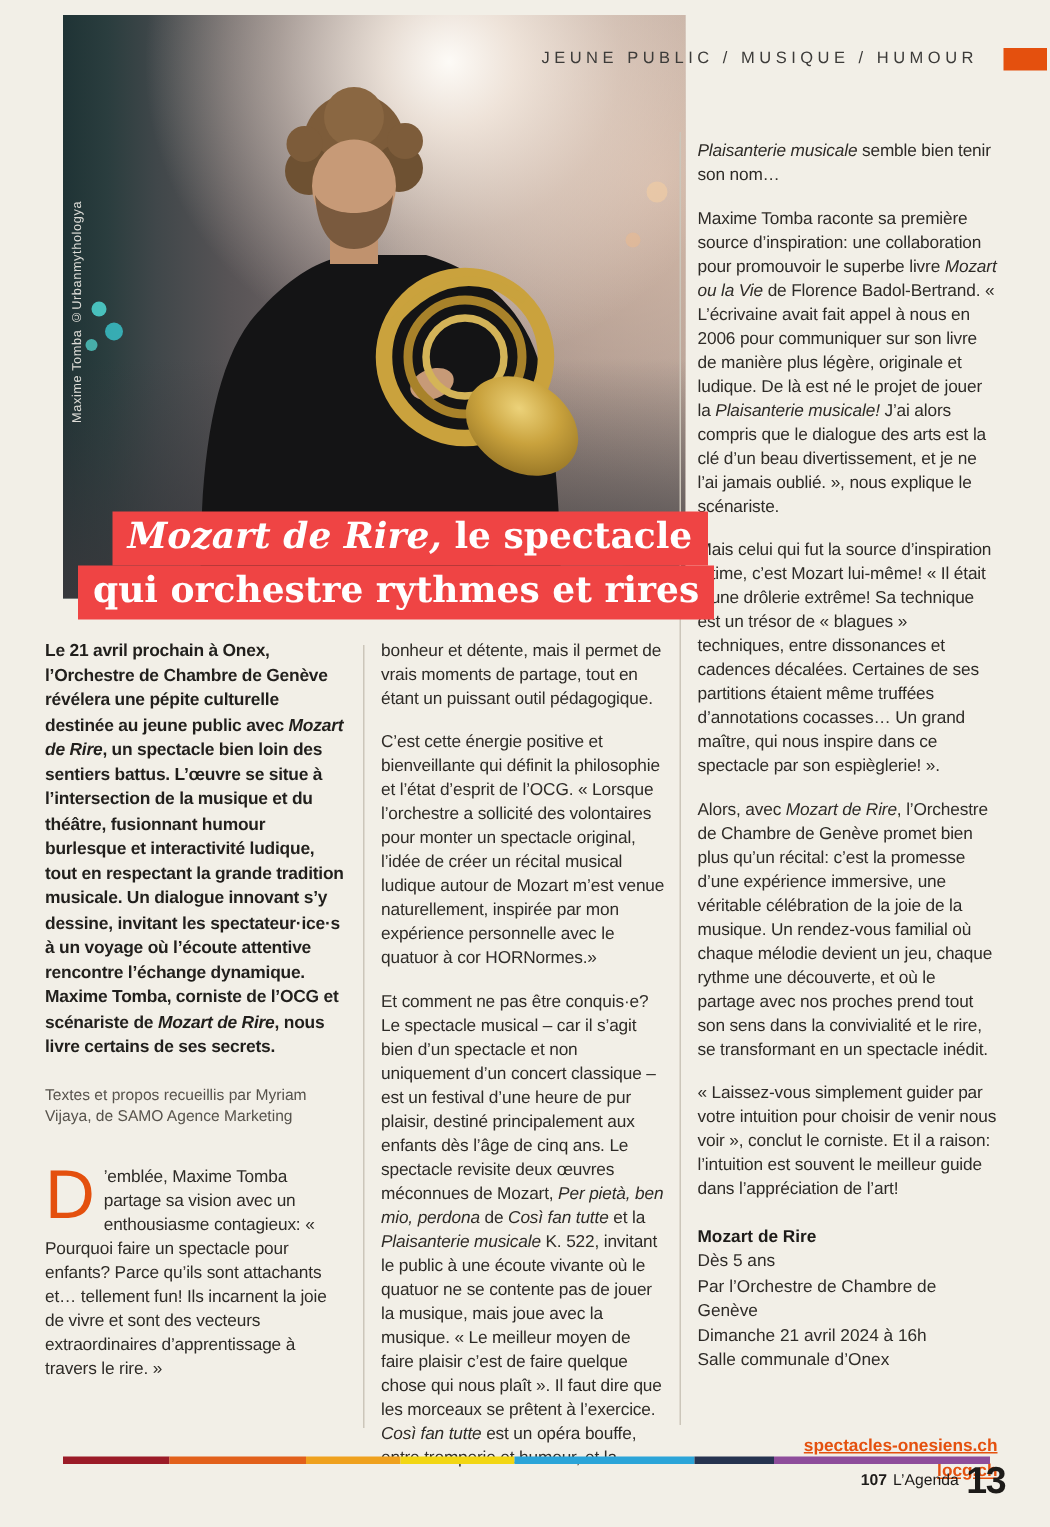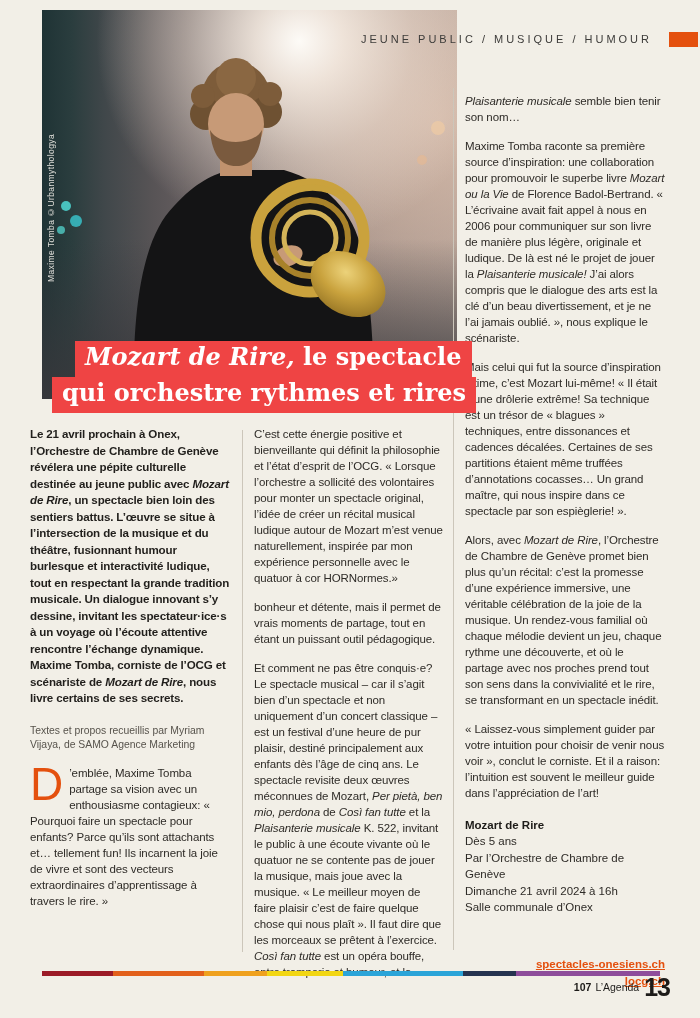--- a/index.html
+++ b/index.html
@@ -50,21 +50,21 @@
   
   .col{position:absolute;z-index:2;}
   #col1{left:30px;top:426px;width:200px;}
   #col2{left:254px;top:426px;width:191px;}
   #col3{left:465px;top:93px;width:200px;}
   .vdiv{position:absolute;width:1px;background:#ccc6ba;z-index:1;}
   #vdiv1{left:242px;top:430px;height:522px;}
   #vdiv2{left:453px;top:88px;height:862px;}
   .para{margin:0 0 13px;font-size:11.5px;line-height:16px;letter-spacing:-0.1px;color:#2e2b27;}
   .intro{font-weight:bold;font-size:11.6px;line-height:16.5px;color:#211f1c;letter-spacing:-0.15px;}
-  .byline{font-size:10.4px;line-height:14.5px;color:#57534c;margin:17px 0 12px;letter-spacing:0;}
+  .byline{font-size:10.4px;line-height:14.5px;color:#57534c;margin:17px 0 24px;letter-spacing:0;}
   .dropcap{
     float:left;color:#e4500e;font-size:46px;line-height:34px;
     padding:2px 6px 0 0;font-weight:400;
   }
   
   .info-title{font-weight:bold;font-size:11.5px;line-height:16px;color:#1d1b18;margin:16px 0 0;}
   .info-line{font-size:11.5px;line-height:16.5px;color:#2e2b27;}
   .links{margin-top:40px;text-align:right;}
   .weblink{
     display:block;color:#e4500e;font-weight:bold;font-size:11.5px;line-height:17px;
@@ -140,22 +140,22 @@
 <div class="vdiv" id="vdiv1"></div>
 <div class="vdiv" id="vdiv2"></div>
 
 <div class="col" id="col1">
   <p class="para intro"><span>Le 21 avril prochain à Onex, l’Orchestre de Chambre de Genève révélera une pépite culturelle destinée au jeune public avec </span><span class="it">Mozart de Rire</span><span>, un spectacle bien loin des sentiers battus. L’œuvre se situe à l’intersection de la musique et du théâtre, fusionnant humour burlesque et interactivité ludique, tout en respectant la grande tradition musicale. Un dialogue innovant s’y dessine, invitant les spectateur·ice·s à un voyage où l’écoute attentive rencontre l’échange dynamique. Maxime Tomba, corniste de l’OCG et scénariste de </span><span class="it">Mozart de Rire</span><span>, nous livre certains de ses secrets.</span></p>
   <p class="para byline">Textes et propos recueillis par Myriam Vijaya, de SAMO Agence Marketing</p>
   <p class="para"><span class="dropcap">D</span><span><span>’emblée, Maxime Tomba partage sa vision avec un enthousiasme contagieux: « Pourquoi faire un spectacle pour enfants? Parce qu’ils sont attachants et… tellement fun! Ils incarnent la joie de vivre et sont des vecteurs extraordinaires d’apprentissage à travers le rire. »</span></span></p>
 </div>
 
 <div class="col" id="col2">
+  <p class="para"><span>bonheur et détente, mais il permet de vrais moments de partage, tout en étant un puissant outil pédagogique.</span></p>
   <p class="para"><span>C’est cette énergie positive et bienveillante qui définit la philosophie et l’état d’esprit de l’OCG. « Lorsque l’orchestre a sollicité des volontaires pour monter un spectacle original, l’idée de créer un récital musical ludique autour de Mozart m’est venue naturellement, inspirée par mon expérience personnelle avec le quatuor à cor HORNormes.»</span></p>
-  <p class="para"><span>bonheur et détente, mais il permet de vrais moments de partage, tout en étant un puissant outil pédagogique.</span></p>
   <p class="para"><span>Et comment ne pas être conquis·e? Le spectacle musical – car il s’agit bien d’un spectacle et non uniquement d’un concert classique – est un festival d’une heure de pur plaisir, destiné principalement aux enfants dès l’âge de cinq ans. Le spectacle revisite deux œuvres méconnues de Mozart, </span><span class="it">Per pietà, ben mio, perdona</span><span> de </span><span class="it">Così fan tutte</span><span> et la </span><span class="it">Plaisanterie musicale</span><span> K. 522, invitant le public à une écoute vivante où le quatuor ne se contente pas de jouer la musique, mais joue avec la musique. « Le meilleur moyen de faire plaisir c’est de faire quelque chose qui nous plaît ». Il faut dire que les morceaux se prêtent à l’exercice. </span><span class="it">Così fan tutte</span><span> est un opéra bouffe, entre tromperie et humour, et la</span></p>
 </div>
 
 <div class="col" id="col3">
   <p class="para"><span class="it">Plaisanterie musicale</span><span> semble bien tenir son nom…</span></p>
   <p class="para"><span>Maxime Tomba raconte sa première source d’inspiration: une collaboration pour promouvoir le superbe livre </span><span class="it">Mozart ou la Vie</span><span> de Florence Badol-Bertrand. « L’écrivaine avait fait appel à nous en 2006 pour communiquer sur son livre de manière plus légère, originale et ludique. De là est né le projet de jouer la </span><span class="it">Plaisanterie musicale!</span><span> J’ai alors compris que le dialogue des arts est la clé d’un beau divertissement, et je ne l’ai jamais oublié. », nous explique le scénariste.</span></p>
   <p class="para"><span>Mais celui qui fut la source d’inspiration ultime, c’est Mozart lui-même! « Il était d’une drôlerie extrême! Sa technique est un trésor de « blagues » techniques, entre dissonances et cadences décalées. Certaines de ses partitions étaient même truffées d’annotations cocasses… Un grand maître, qui nous inspire dans ce spectacle par son espièglerie! ».</span></p>
   <p class="para"><span>Alors, avec </span><span class="it">Mozart de Rire</span><span>, l’Orchestre de Chambre de Genève promet bien plus qu’un récital: c’est la promesse d’une expérience immersive, une véritable célébration de la joie de la musique. Un rendez-vous familial où chaque mélodie devient un jeu, chaque rythme une découverte, et où le partage avec nos proches prend tout son sens dans la convivialité et le rire, se transformant en un spectacle inédit.</span></p>
   <p class="para"><span>« Laissez-vous simplement guider par votre intuition pour choisir de venir nous voir », conclut le corniste. Et il a raison: l’intuition est souvent le meilleur guide dans l’appréciation de l’art!</span></p>
   <div class="info-title">Mozart de Rire</div>

